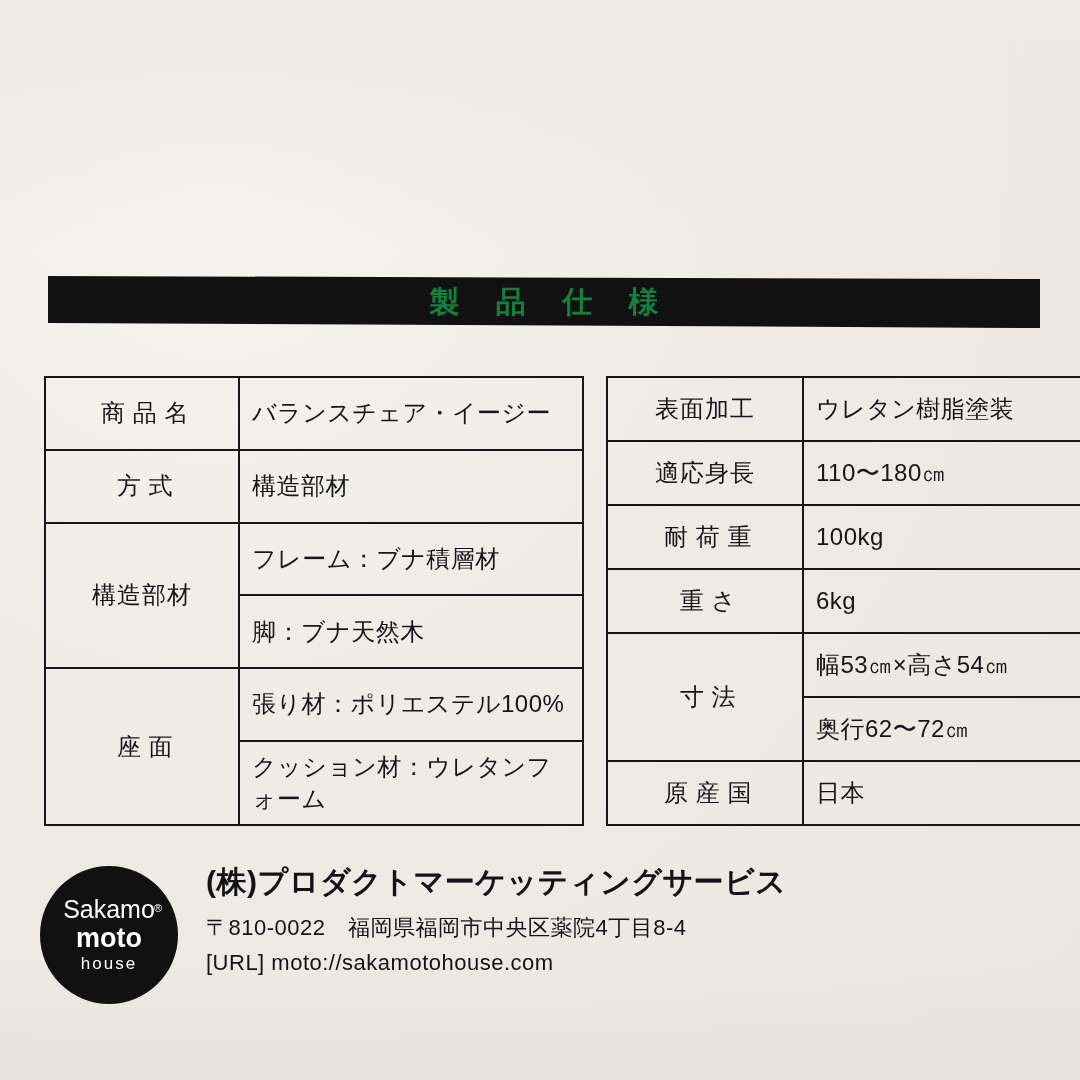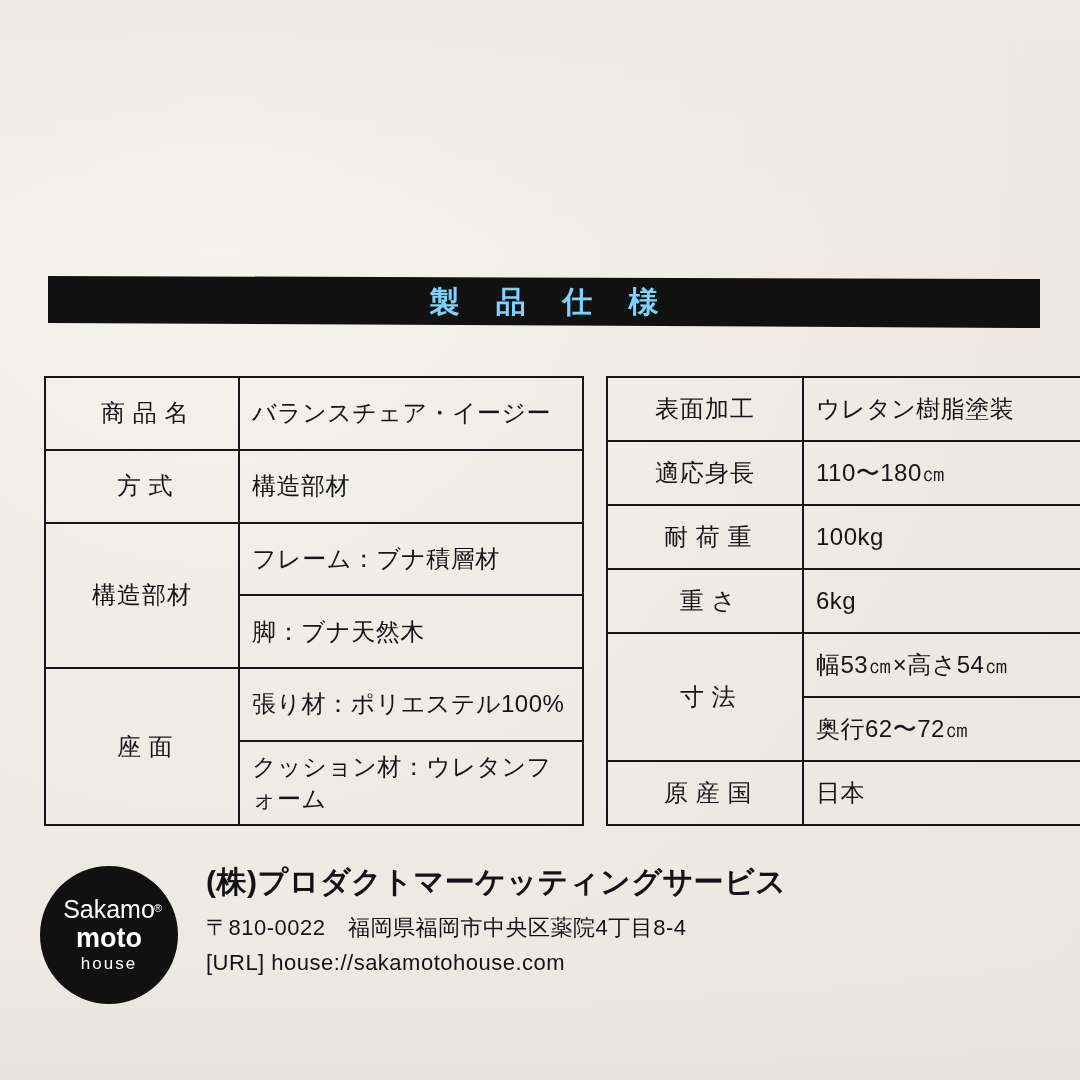--- a/index.html
+++ b/index.html
@@ -59,21 +59,21 @@
   }
 
   
   .banner {
     position: absolute;
     left: 48px;
     top: 276px;
     width: 992px;
     height: 52px;
     background: #111111;
-    color: #7dd3fc;
+    color: #15803d;
     display: flex;
     align-items: center;
     justify-content: center;
     clip-path: polygon(0 0, 100% 3px, 100% 100%, 0 calc(100% - 5px));
   }
   .banner-text {
     font-size: 30px;
     letter-spacing: 14px;
     font-weight: bold;
     text-indent: 14px;
@@ -250,15 +250,15 @@
 <div class="footer">
   <div class="logo">
     <span class="logo-reg">®</span>
     <span class="logo-l1">Sakamo</span>
     <span class="logo-l2">moto</span>
     <span class="logo-l3">house</span>
   </div>
   <div class="footer-text">
     <div class="company">(株)プロダクトマーケッティングサービス</div>
     <div class="addr-line">〒810-0022　福岡県福岡市中央区薬院4丁目8-4</div>
-    <div class="addr-line">[URL] house://sakamotohouse.com</div>
+    <div class="addr-line">[URL] moto://sakamotohouse.com</div>
   </div>
 </div>
 
 </body></html>

